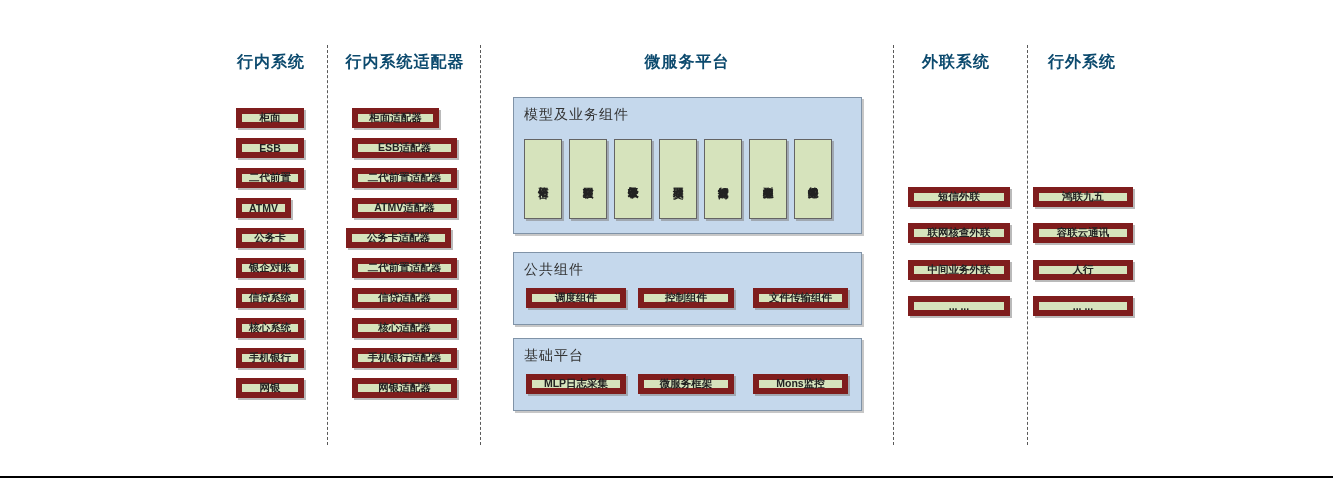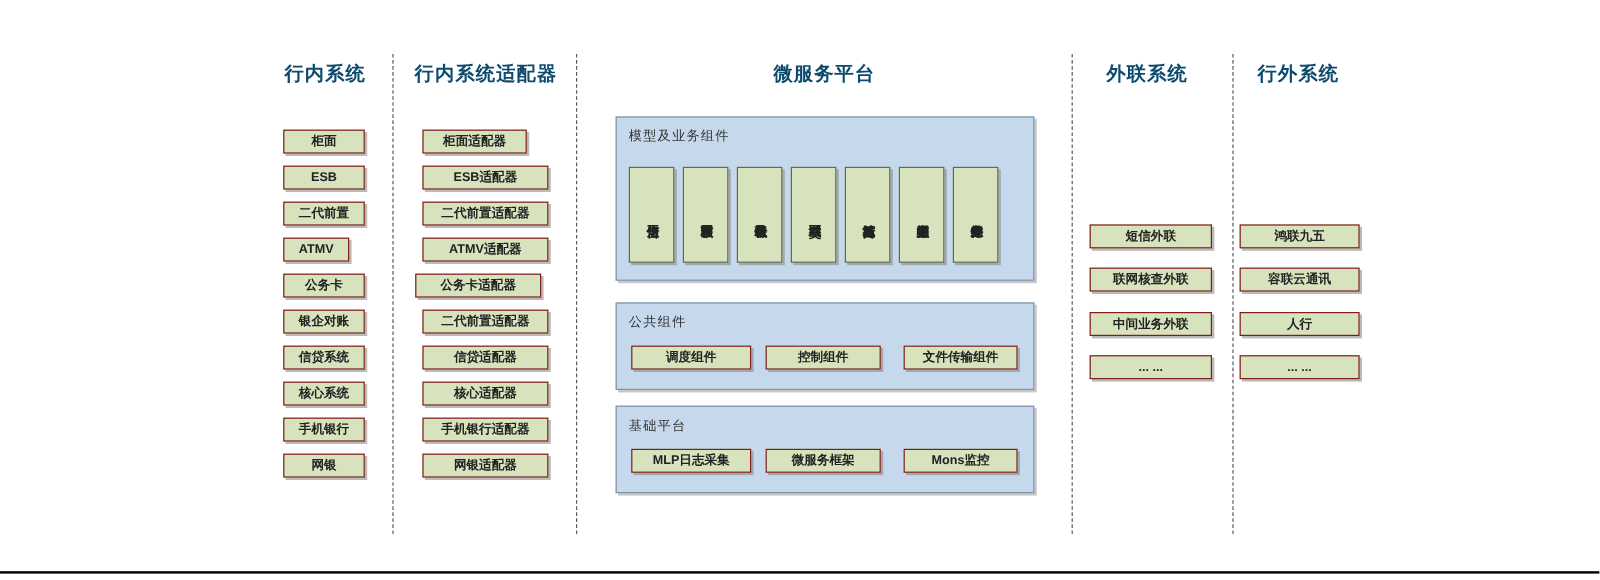--- a/index.html
+++ b/index.html
@@ -11,33 +11,33 @@
   .col-header {
     position:absolute; top:52px; width:200px; text-align:center;
     font-size:16px; font-weight:bold; color:#0c4a6e; letter-spacing:1px;
   }
   .divider {
     position:absolute; top:45px; height:400px; width:0;
     border-left:1px dashed #595959;
   }
   .gbox {
     position:absolute; height:20px; box-sizing:border-box;
-    background:#d6e3bc; border:1px solid #7f1d1d;
+    background:#d6e3bc; border:6px solid #7f1d1d;
     box-shadow:2px 2px 0 rgba(130,130,130,0.55);
     display:flex; align-items:center; justify-content:center;
     font-size:10.5px; font-weight:bold; color:#222222; white-space:nowrap;
   }
   .panel {
     position:absolute; left:513px; width:349px; box-sizing:border-box;
     background:#c5d8ec; border:1px solid #8093a7;
     box-shadow:2px 2px 0 rgba(130,130,130,0.45);
   }
   .panel-label {
     position:absolute; left:10px; top:8px;
-    font-size:11px; color:#333333; letter-spacing:1px;
+    font-size:14px; color:#333333; letter-spacing:1px;
   }
   .vbox {
     position:absolute; width:38px; height:80px; box-sizing:border-box;
     background:#d6e3bc; border:1px solid #646464;
     box-shadow:2px 2px 0 rgba(130,130,130,0.55);
     display:flex; align-items:center; justify-content:center;
     writing-mode:vertical-rl; text-orientation:upright;
     font-size:10.5px; font-weight:bold; color:#222222; line-height:1.1;
   }
   .bottom-rule {

